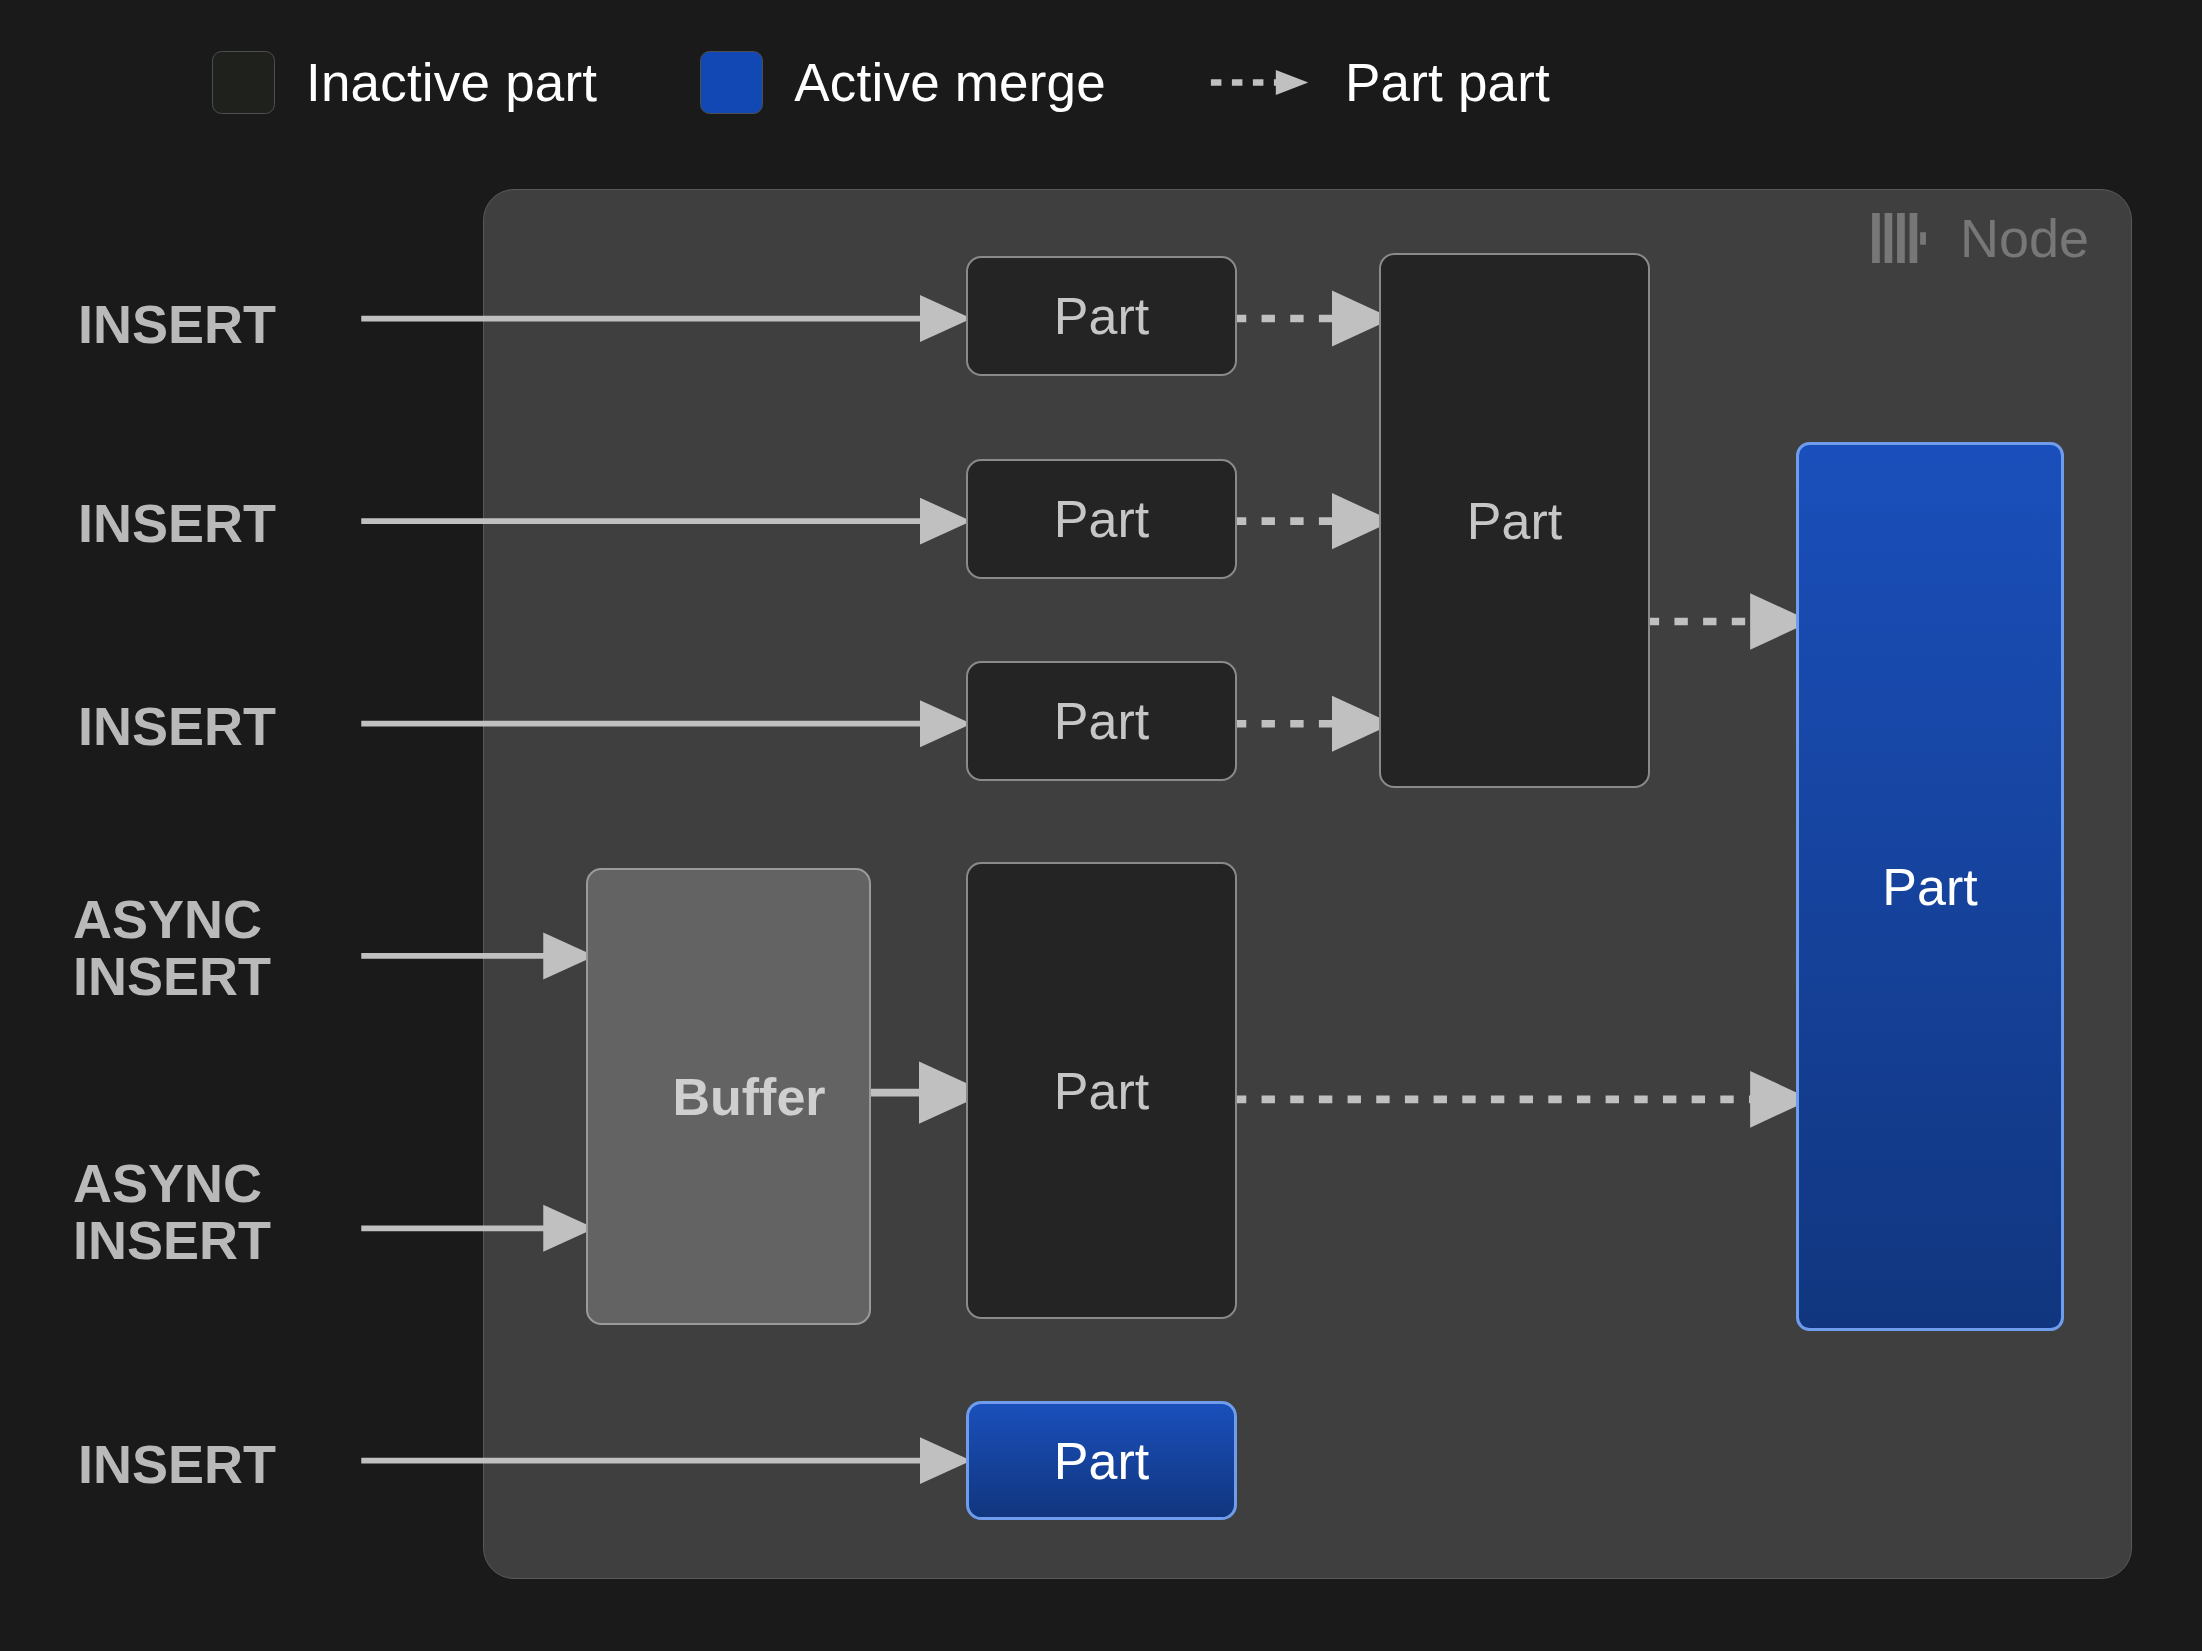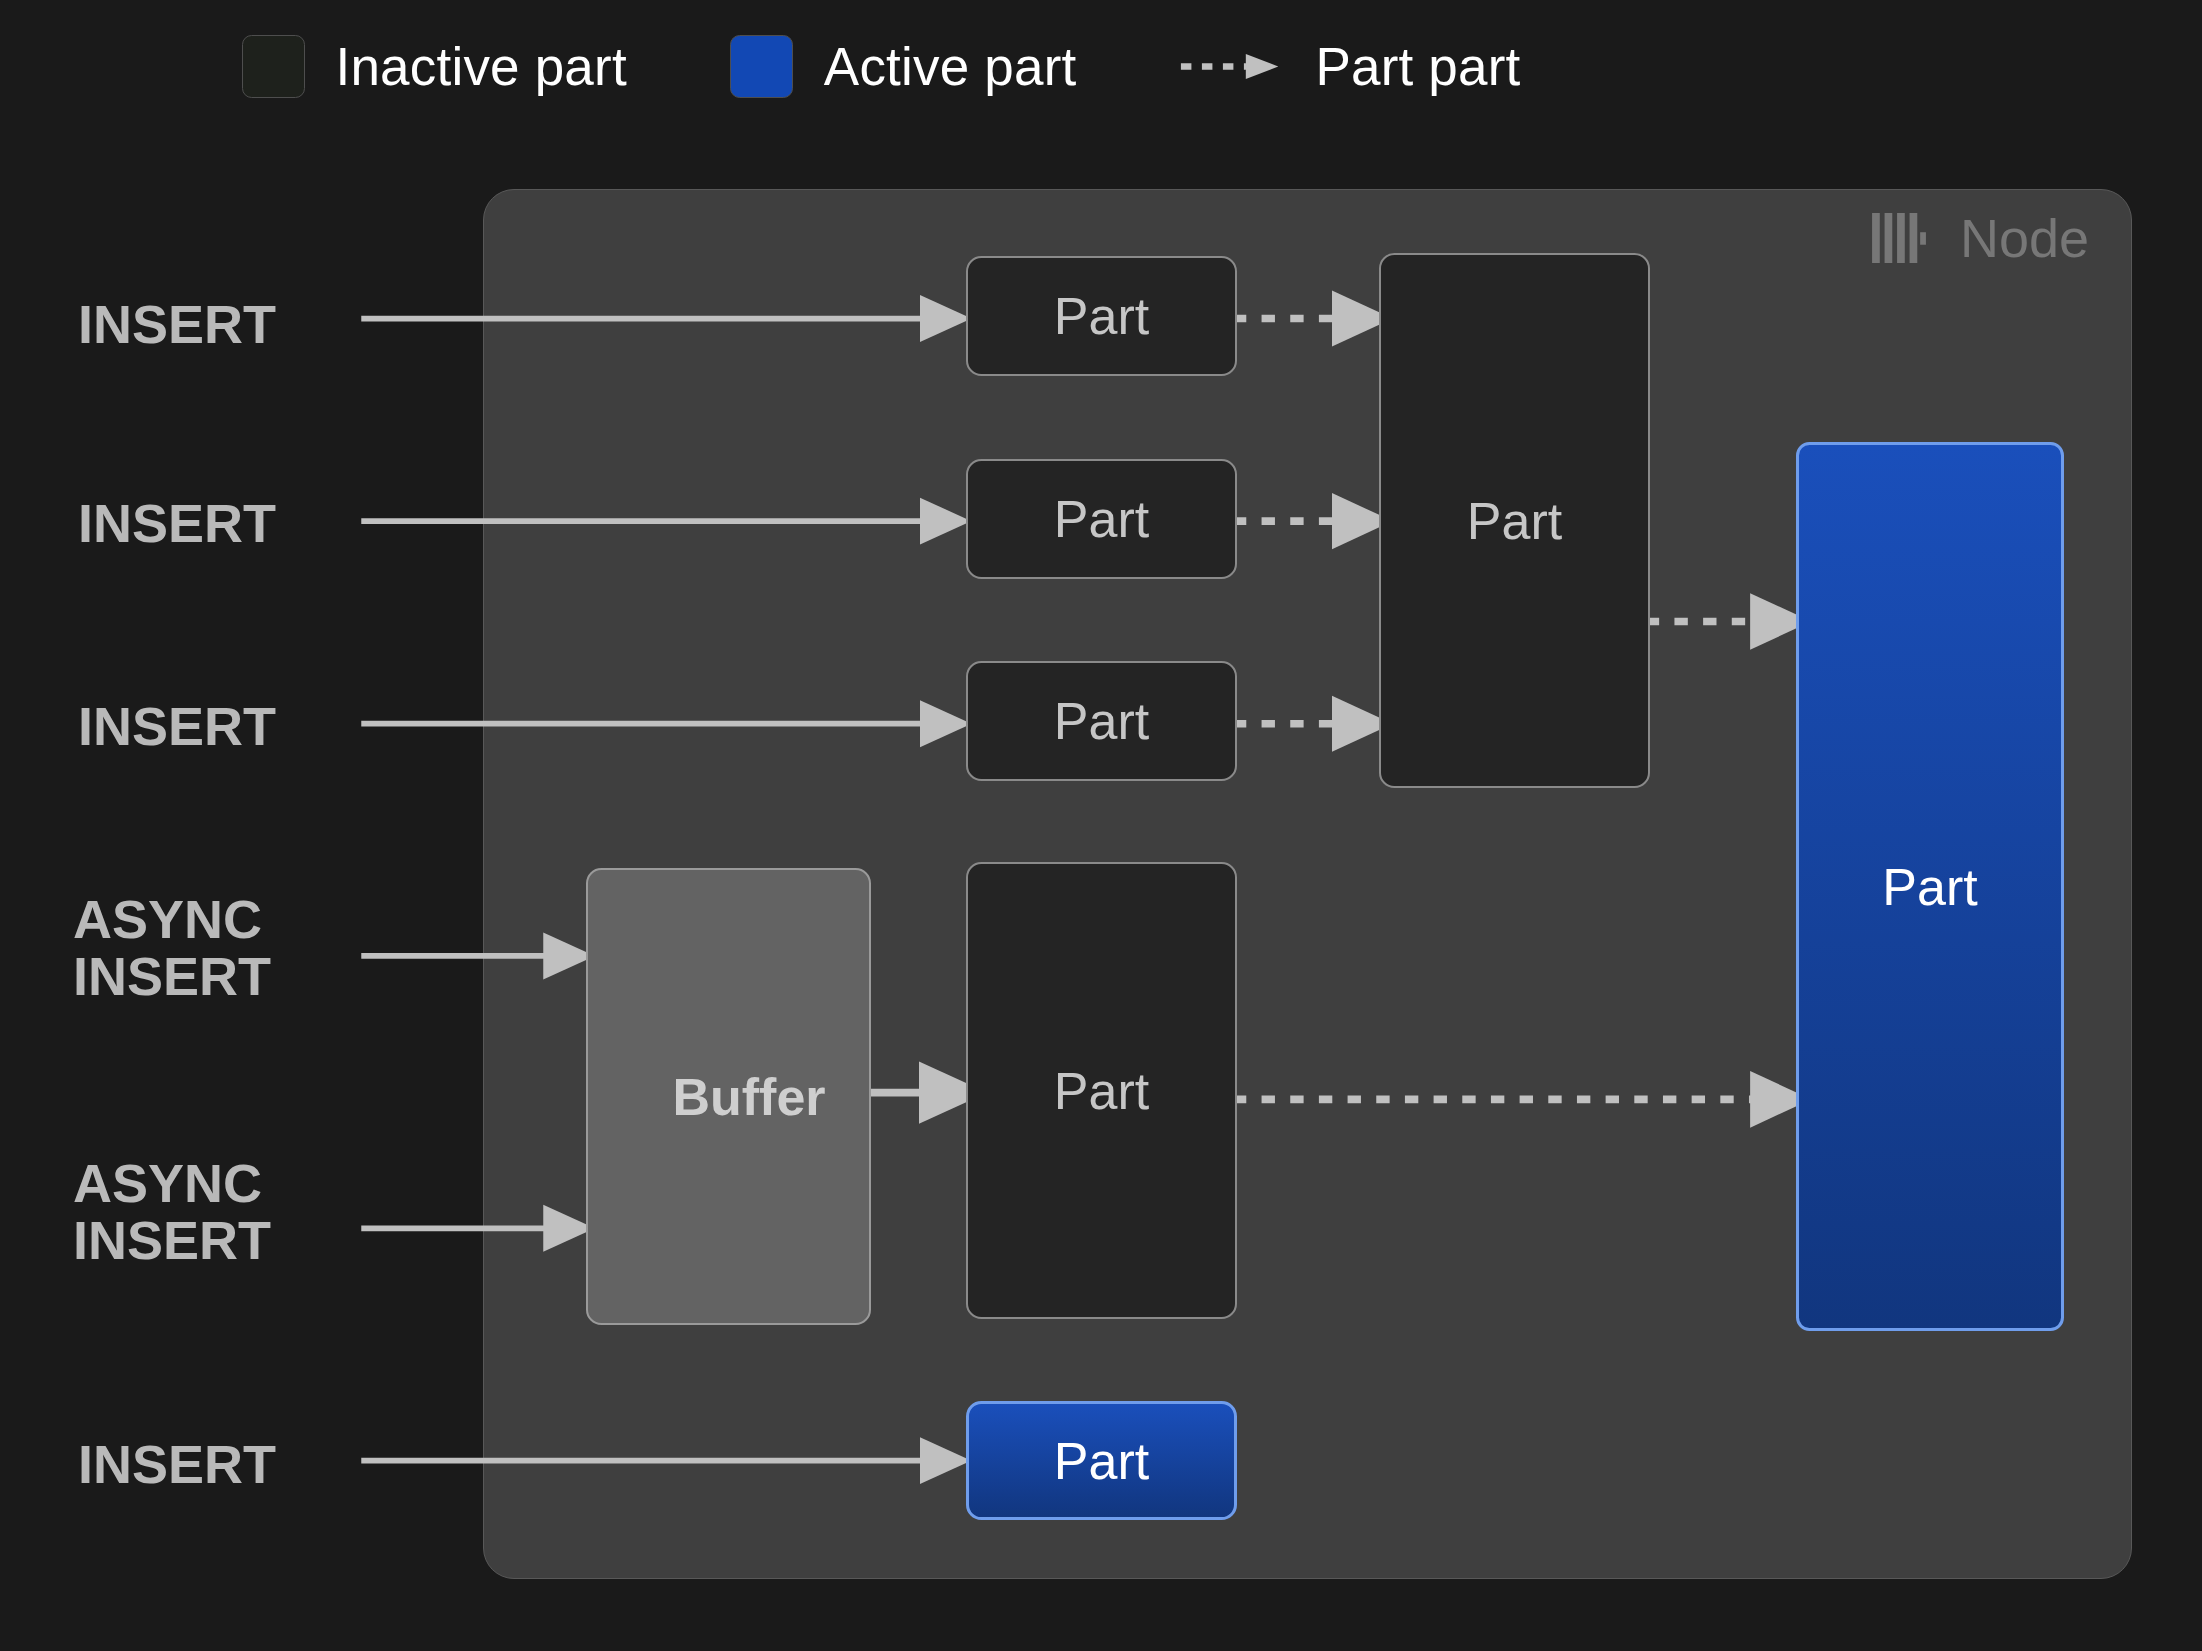--- a/index.html
+++ b/index.html
@@ -1,21 +1,21 @@
 <!DOCTYPE html>
 <html><head>
 <meta charset="utf-8">
 <style>
   html,body{margin:0;padding:0;background:#1a1a1a;}
   body{width:2202px;height:1652px;overflow:hidden;
        font-family:"Liberation Sans","DejaVu Sans",sans-serif;}
   #canvas{position:relative;width:2202px;height:1652px;background:#1a1a1a;}
 
   
-  #legend{position:absolute;left:0;top:24px;width:1762px;height:84px;
+  #legend{position:absolute;left:0;top:40px;width:1762px;height:84px;
           display:flex;align-items:center;justify-content:center;gap:0;}
   .legend-item{display:flex;align-items:center;}
   .legend-item + .legend-item{margin-left:103px;}
   .swatch{width:61px;height:61px;border-radius:9.6px;flex:0 0 auto;}
   .swatch.inactive{background:#1e211c;border:1.9px solid #4e4e4e;}
   .swatch.active{background:#1248b4;border:1.9px solid #4e4e4e;}
   .legend-label{margin-left:31px;color:#ffffff;font-size:53px;
                 line-height:1;white-space:nowrap;letter-spacing:0.2px;}
   .dash-sample{width:105px;height:29px;flex:0 0 auto;}
 
@@ -55,21 +55,21 @@
 
   <div id="legend">
 
     <div class="legend-item">
       <div class="swatch inactive"></div>
       <span class="legend-label">Inactive part</span>
     </div>
 
     <div class="legend-item">
       <div class="swatch active"></div>
-      <span class="legend-label">Active part</span>
+      <span class="legend-label">Active merge</span>
     </div>
 
     <div class="legend-item">
       <svg class="dash-sample" viewBox="0 0 110 30">
         <line x1="2" y1="15" x2="72" y2="15" stroke="#c0c0c0" stroke-width="7" stroke-dasharray="11 11"></line>
         <polygon points="70,2 104,15 70,28" fill="#c0c0c0"></polygon>
       </svg>
       <span class="legend-label">Part part</span>
     </div>
 

